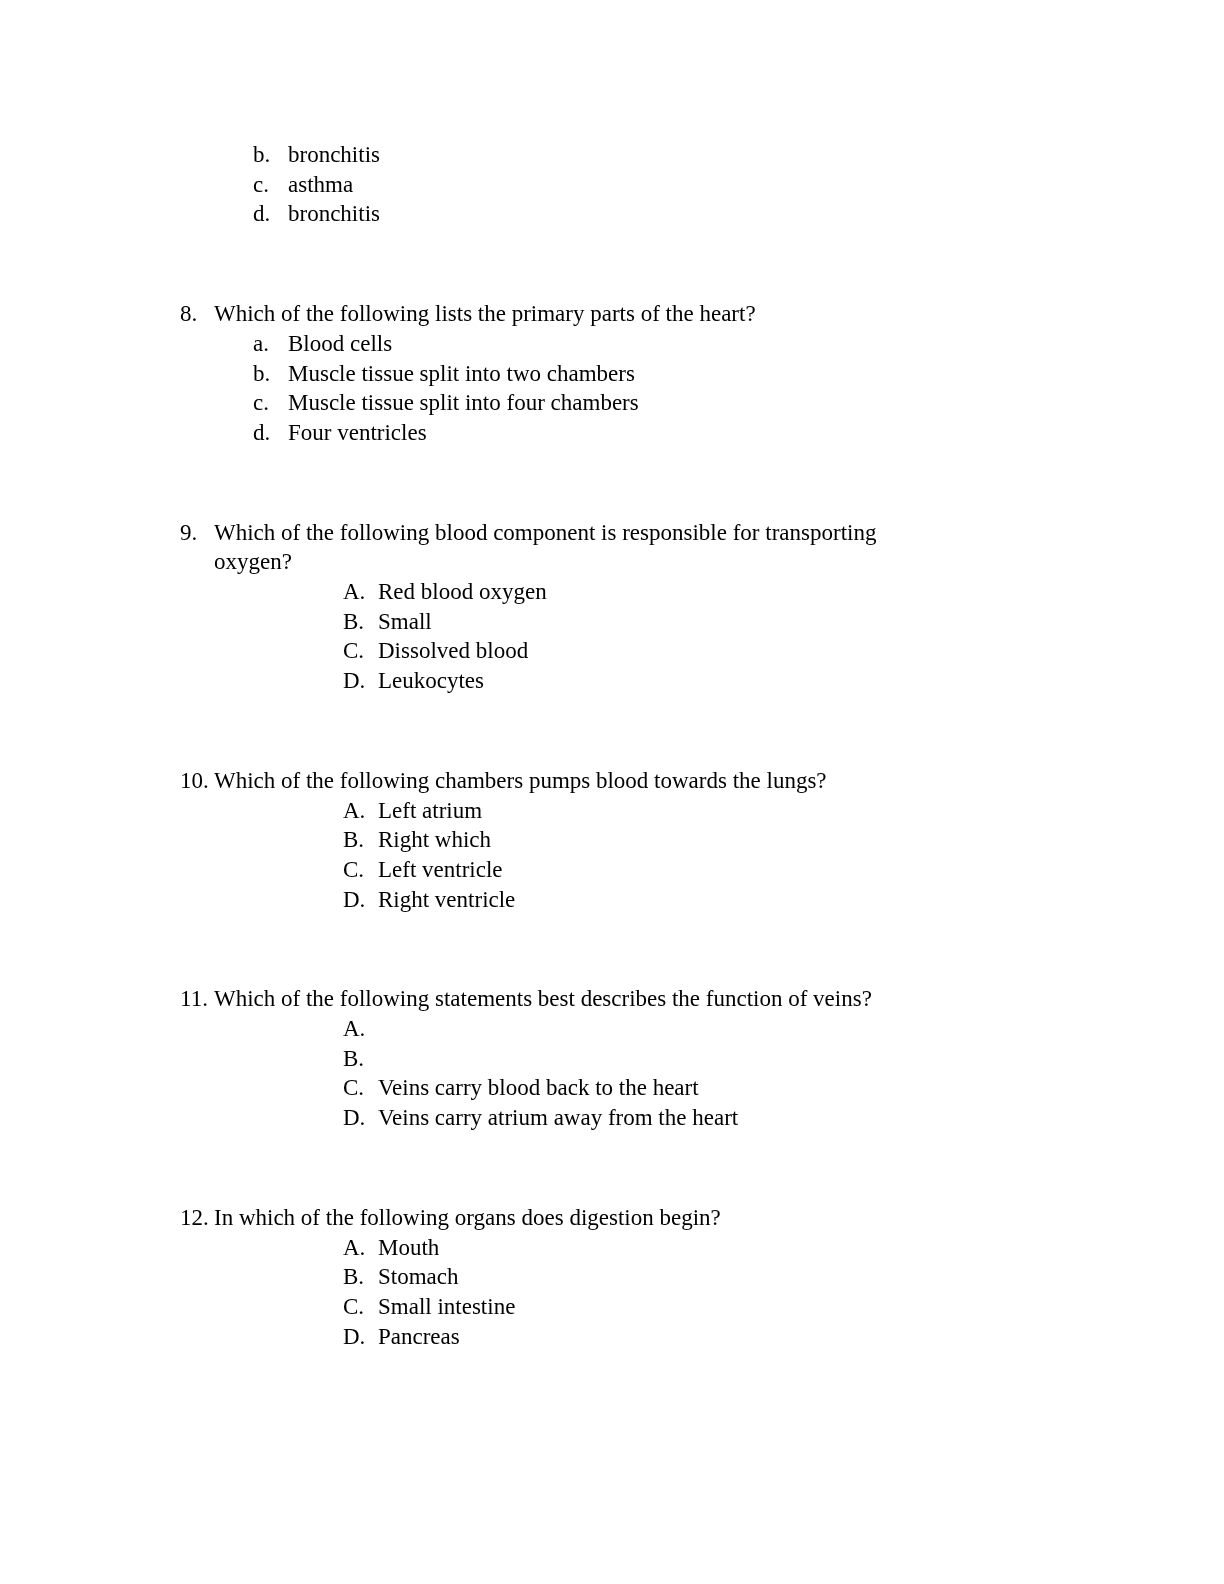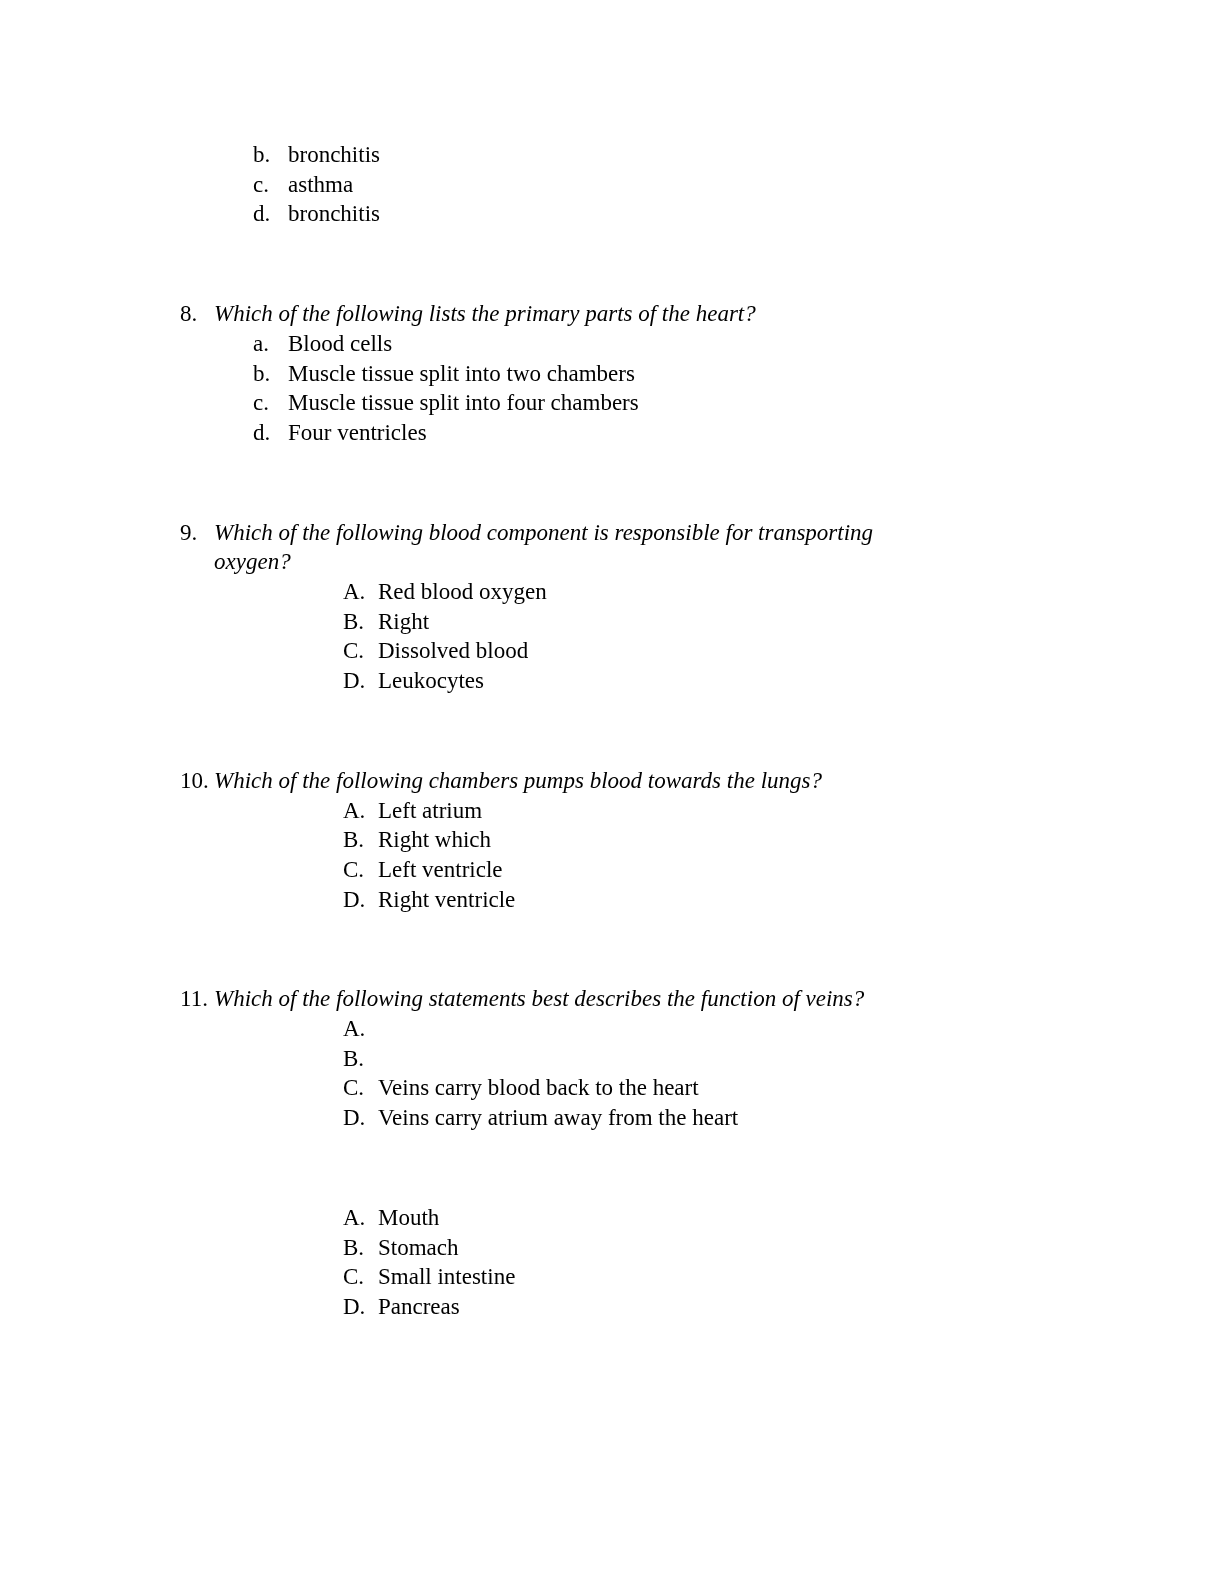--- a/index.html
+++ b/index.html
@@ -32,21 +32,20 @@
   .q-line {
     display: flex;
     align-items: flex-start;
   }
   .q-num {
     flex: 0 0 34px;
     white-space: nowrap;
   }
   .q-text {
     width: 700px;
-    font-style: italic;
   }
   .opt {
     display: flex;
     align-items: flex-start;
   }
   .opt-lower {
     padding-left: 73px;
   }
   .opt-upper {
     padding-left: 163px;
@@ -107,21 +106,21 @@
       <div class="q-line">
         <span class="q-num">9.</span>
         <span class="q-text">Which of the following blood component is responsible for transporting oxygen?</span>
       </div>
       <div class="opt opt-upper">
         <span class="opt-letter">A.</span>
         <span class="opt-text">Red blood oxygen</span>
       </div>
       <div class="opt opt-upper">
         <span class="opt-letter">B.</span>
-        <span class="opt-text">Right</span>
+        <span class="opt-text">Small</span>
       </div>
       <div class="opt opt-upper">
         <span class="opt-letter">C.</span>
         <span class="opt-text">Dissolved blood</span>
       </div>
       <div class="opt opt-upper">
         <span class="opt-letter">D.</span>
         <span class="opt-text">Leukocytes</span>
       </div>
     </div>
@@ -164,20 +163,24 @@
         <span class="opt-letter">C.</span>
         <span class="opt-text">Veins carry blood back to the heart</span>
       </div>
       <div class="opt opt-upper">
         <span class="opt-letter">D.</span>
         <span class="opt-text">Veins carry atrium away from the heart</span>
       </div>
     </div>
 
     <div class="question-block">
+      <div class="q-line">
+        <span class="q-num">12.</span>
+        <span class="q-text">In which of the following organs does digestion begin?</span>
+      </div>
       <div class="opt opt-upper">
         <span class="opt-letter">A.</span>
         <span class="opt-text">Mouth</span>
       </div>
       <div class="opt opt-upper">
         <span class="opt-letter">B.</span>
         <span class="opt-text">Stomach</span>
       </div>
       <div class="opt opt-upper">
         <span class="opt-letter">C.</span>

